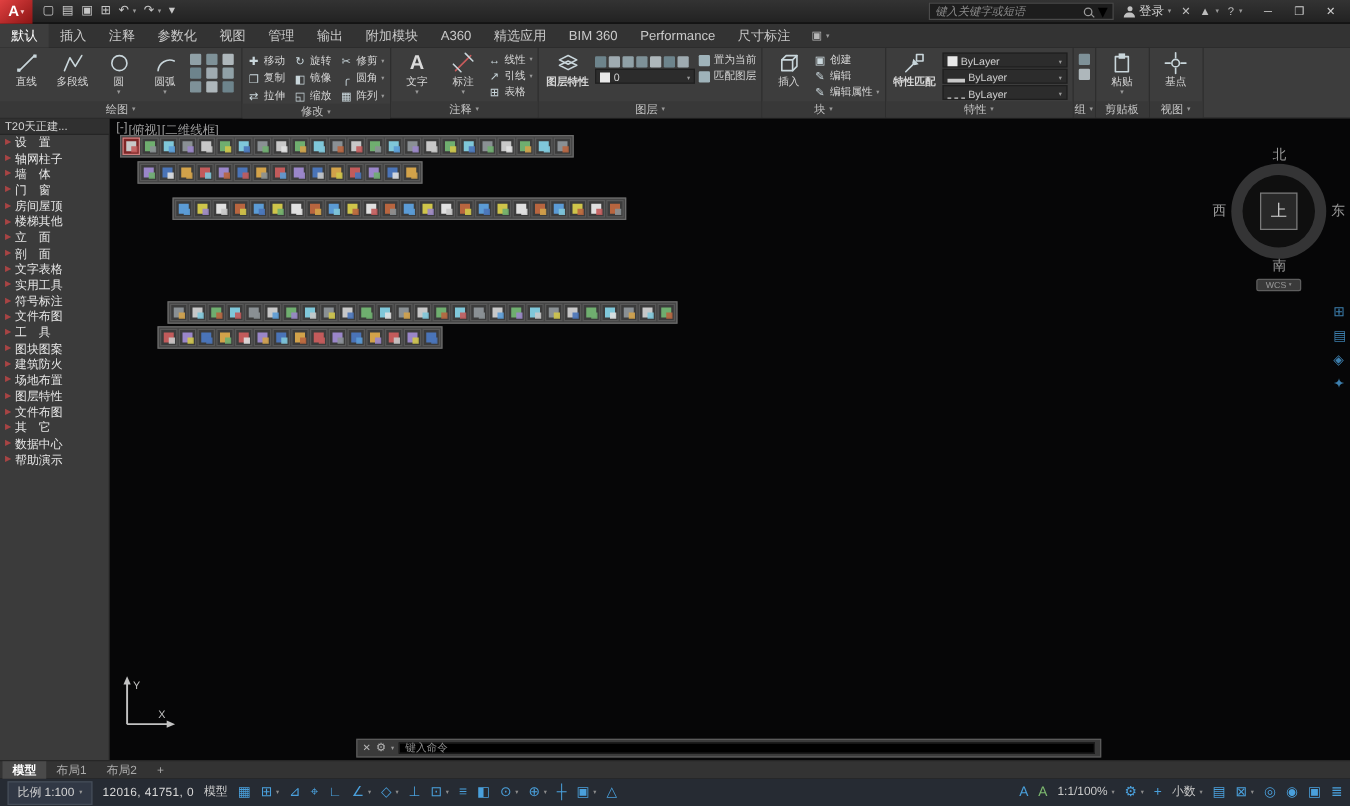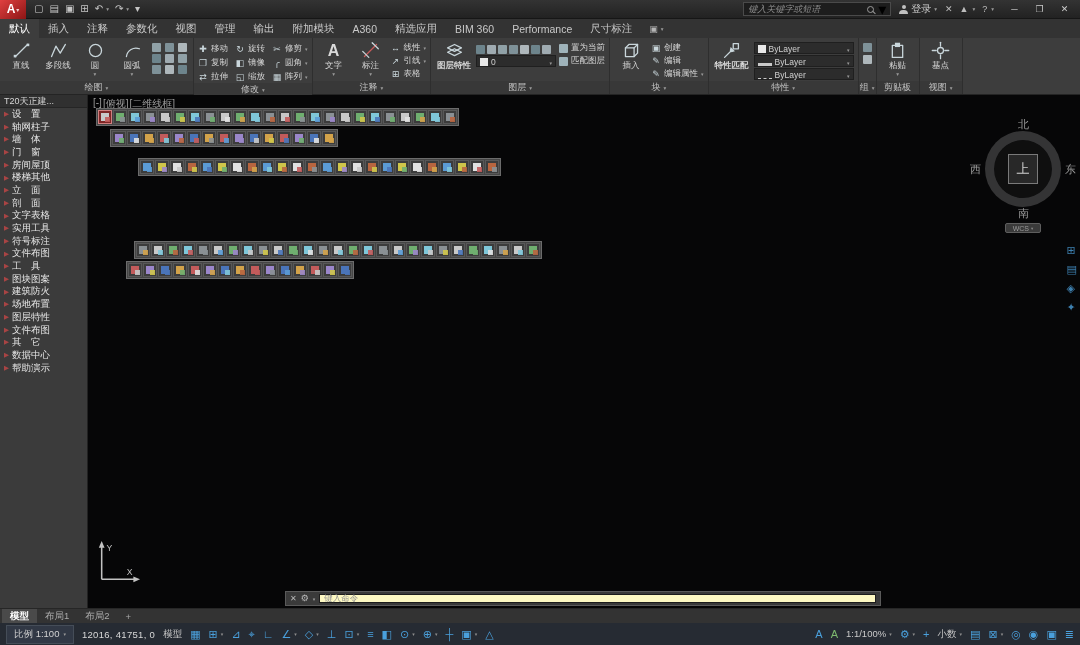--- a/index.html
+++ b/index.html
@@ -119,21 +119,21 @@
 
   .ucs{position:absolute;left:6px;top:444px;width:48px;height:48px;}
   .ucs line{stroke:#c2c2c2;stroke-width:1.6;}
   .ucs text{fill:#c2c2c2;font-size:9px;font-family:"Liberation Sans",sans-serif;}
 
   .cmdbar{position:absolute;left:197px;top:496px;width:596px;height:15px;background:#3a3a3a;
           border:1px solid #5a5a5a;display:flex;align-items:center;gap:4px;padding:0 4px;}
   .cmd-x{color:#b8b8b8;font-size:8px;line-height:1;}
   .cmd-gear{color:#b8b8b8;font-size:9px;line-height:1;}
   .cmdbar .mini-caret{font-size:5px;color:#9a9a9a;}
-  .cmd-input{flex:1;height:9px;background:#fef9c3;border:1px solid #1c1c1c;display:flex;
+  .cmd-input{flex:1;height:9px;background:#000000;border:1px solid #1c1c1c;display:flex;
              align-items:center;padding:0 4px;}
   .cmd-prompt{font-size:8.5px;color:#8f8f8f;line-height:1;}
 
   
   .layoutbar{height:15px;background:#333;display:flex;align-items:center;padding-left:2px;
              border-top:1px solid #262626;}
   .ltabs{display:flex;height:100%;}
   .ltab{padding:0 8px;display:flex;align-items:center;font-size:9.5px;color:#ababab;}
   .ltab.active{background:#4a4a4a;color:#fff;font-weight:bold;}
 

